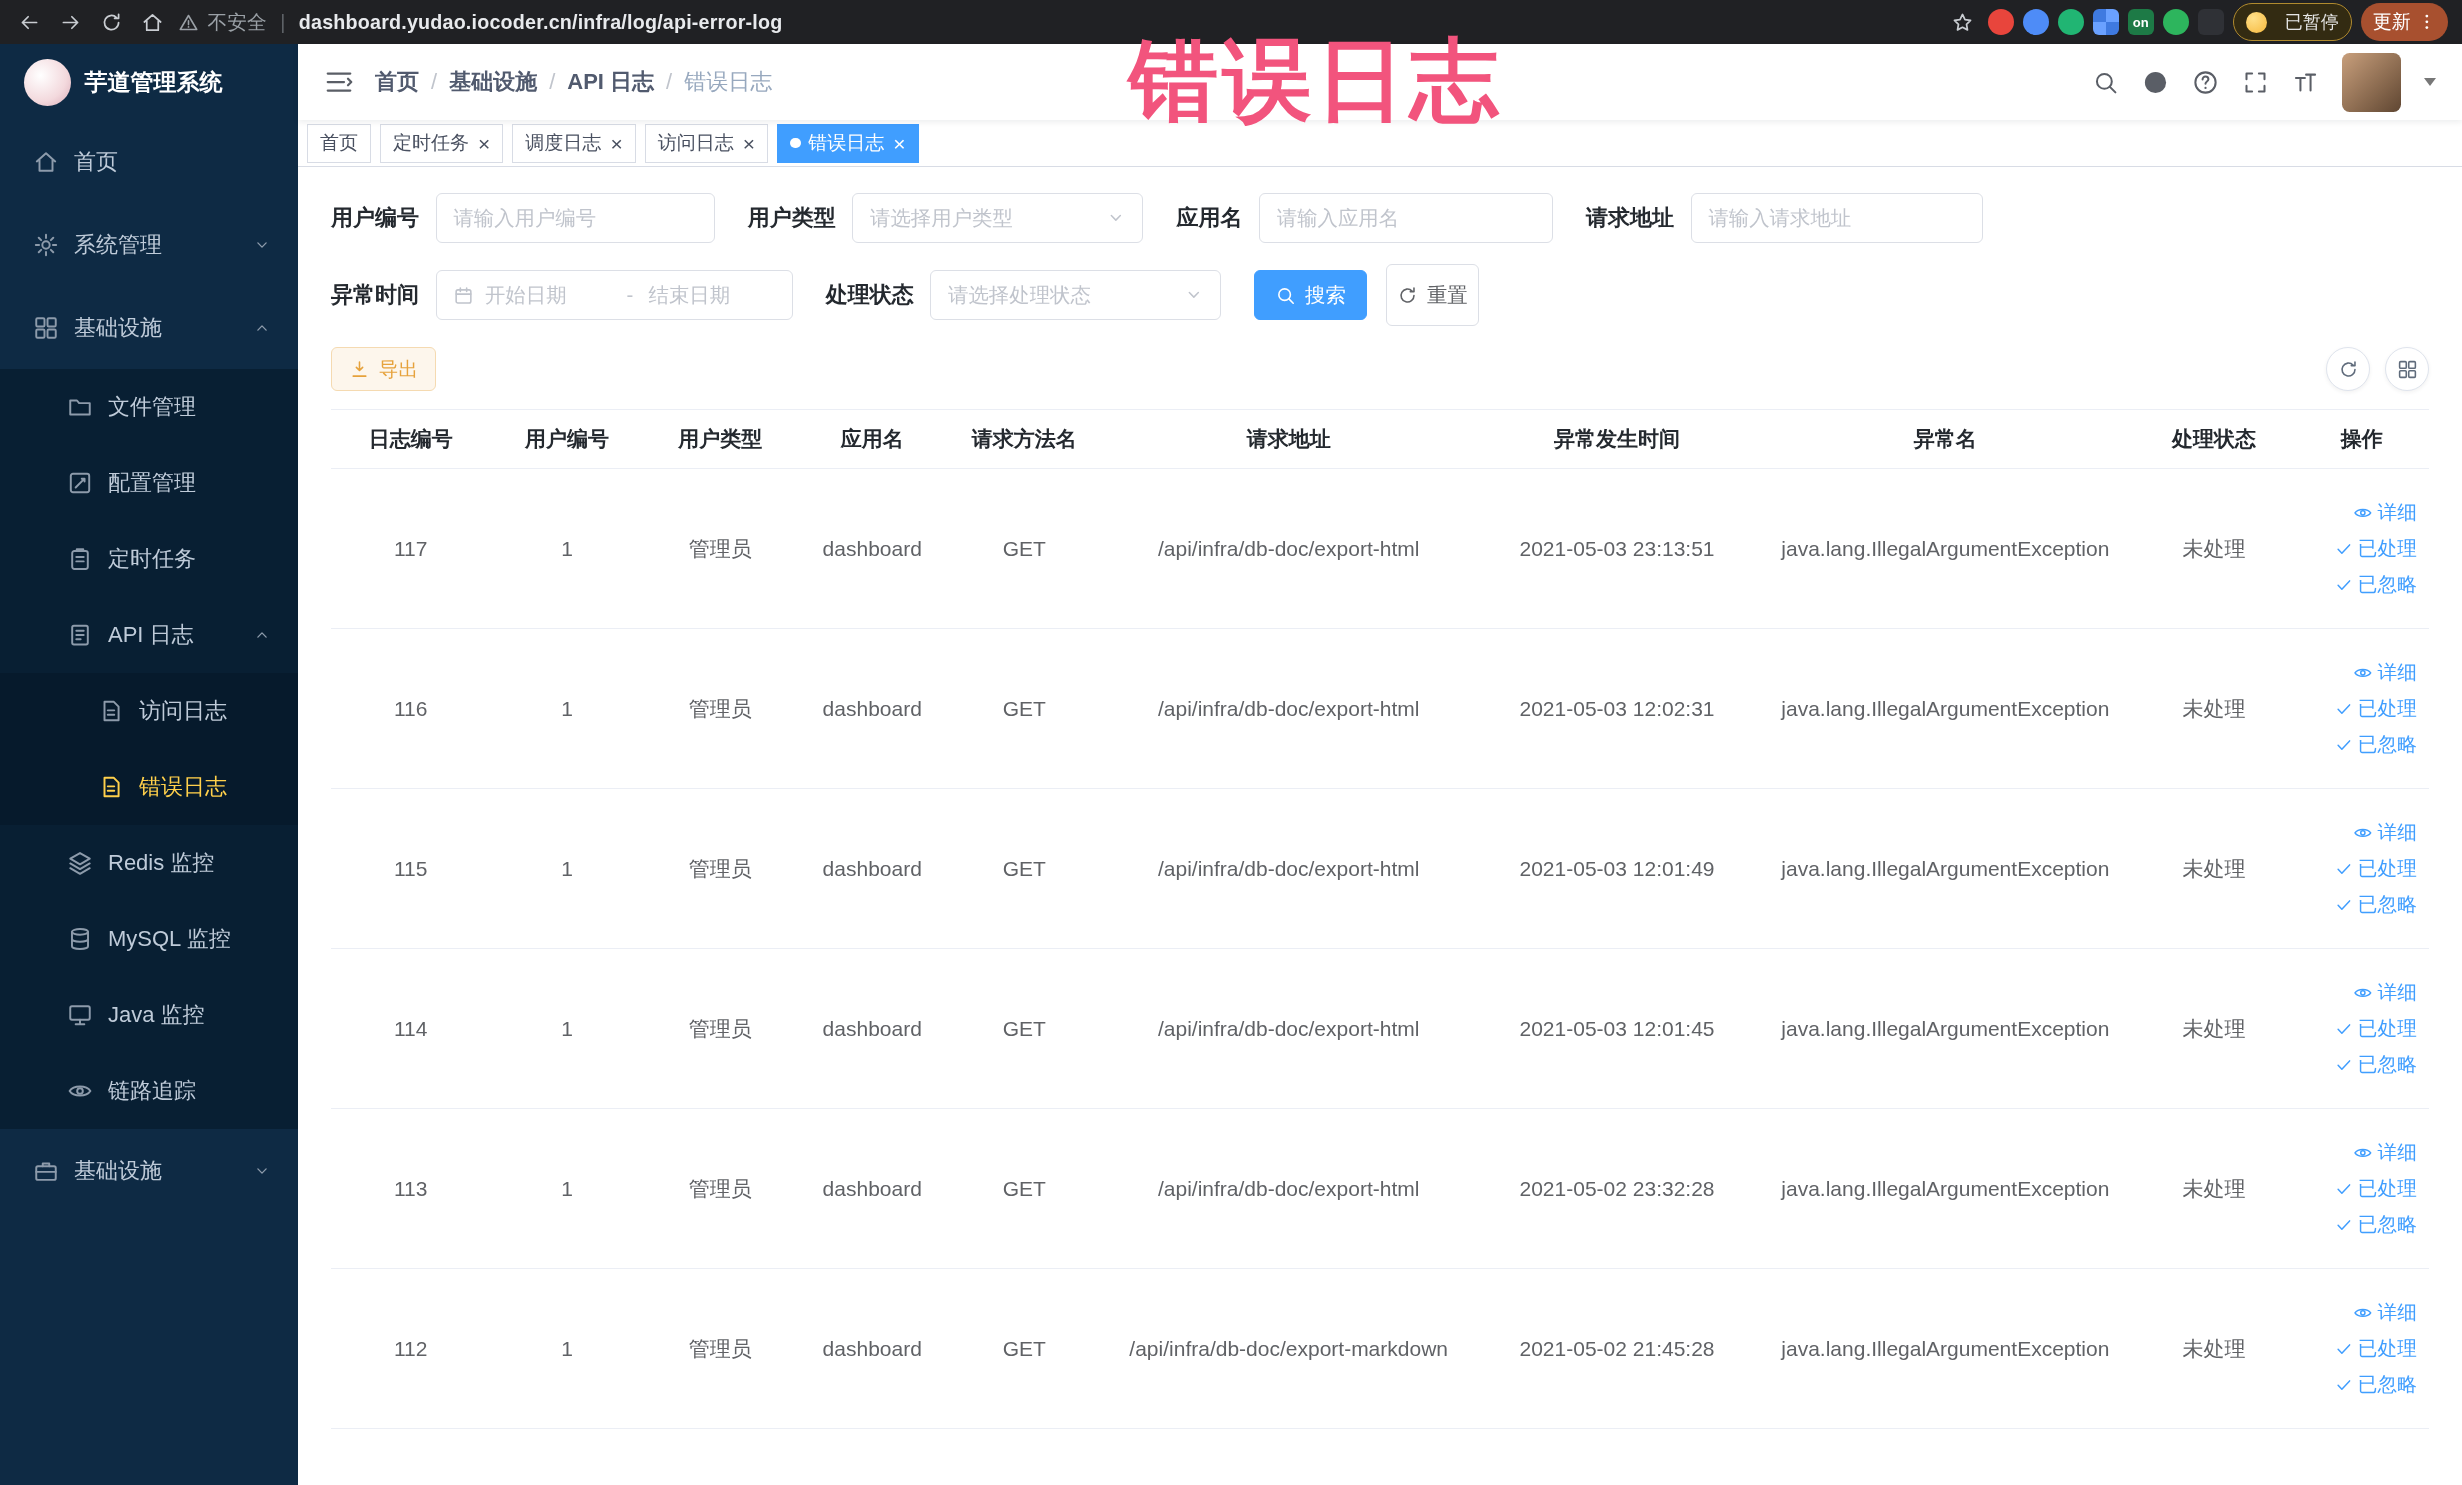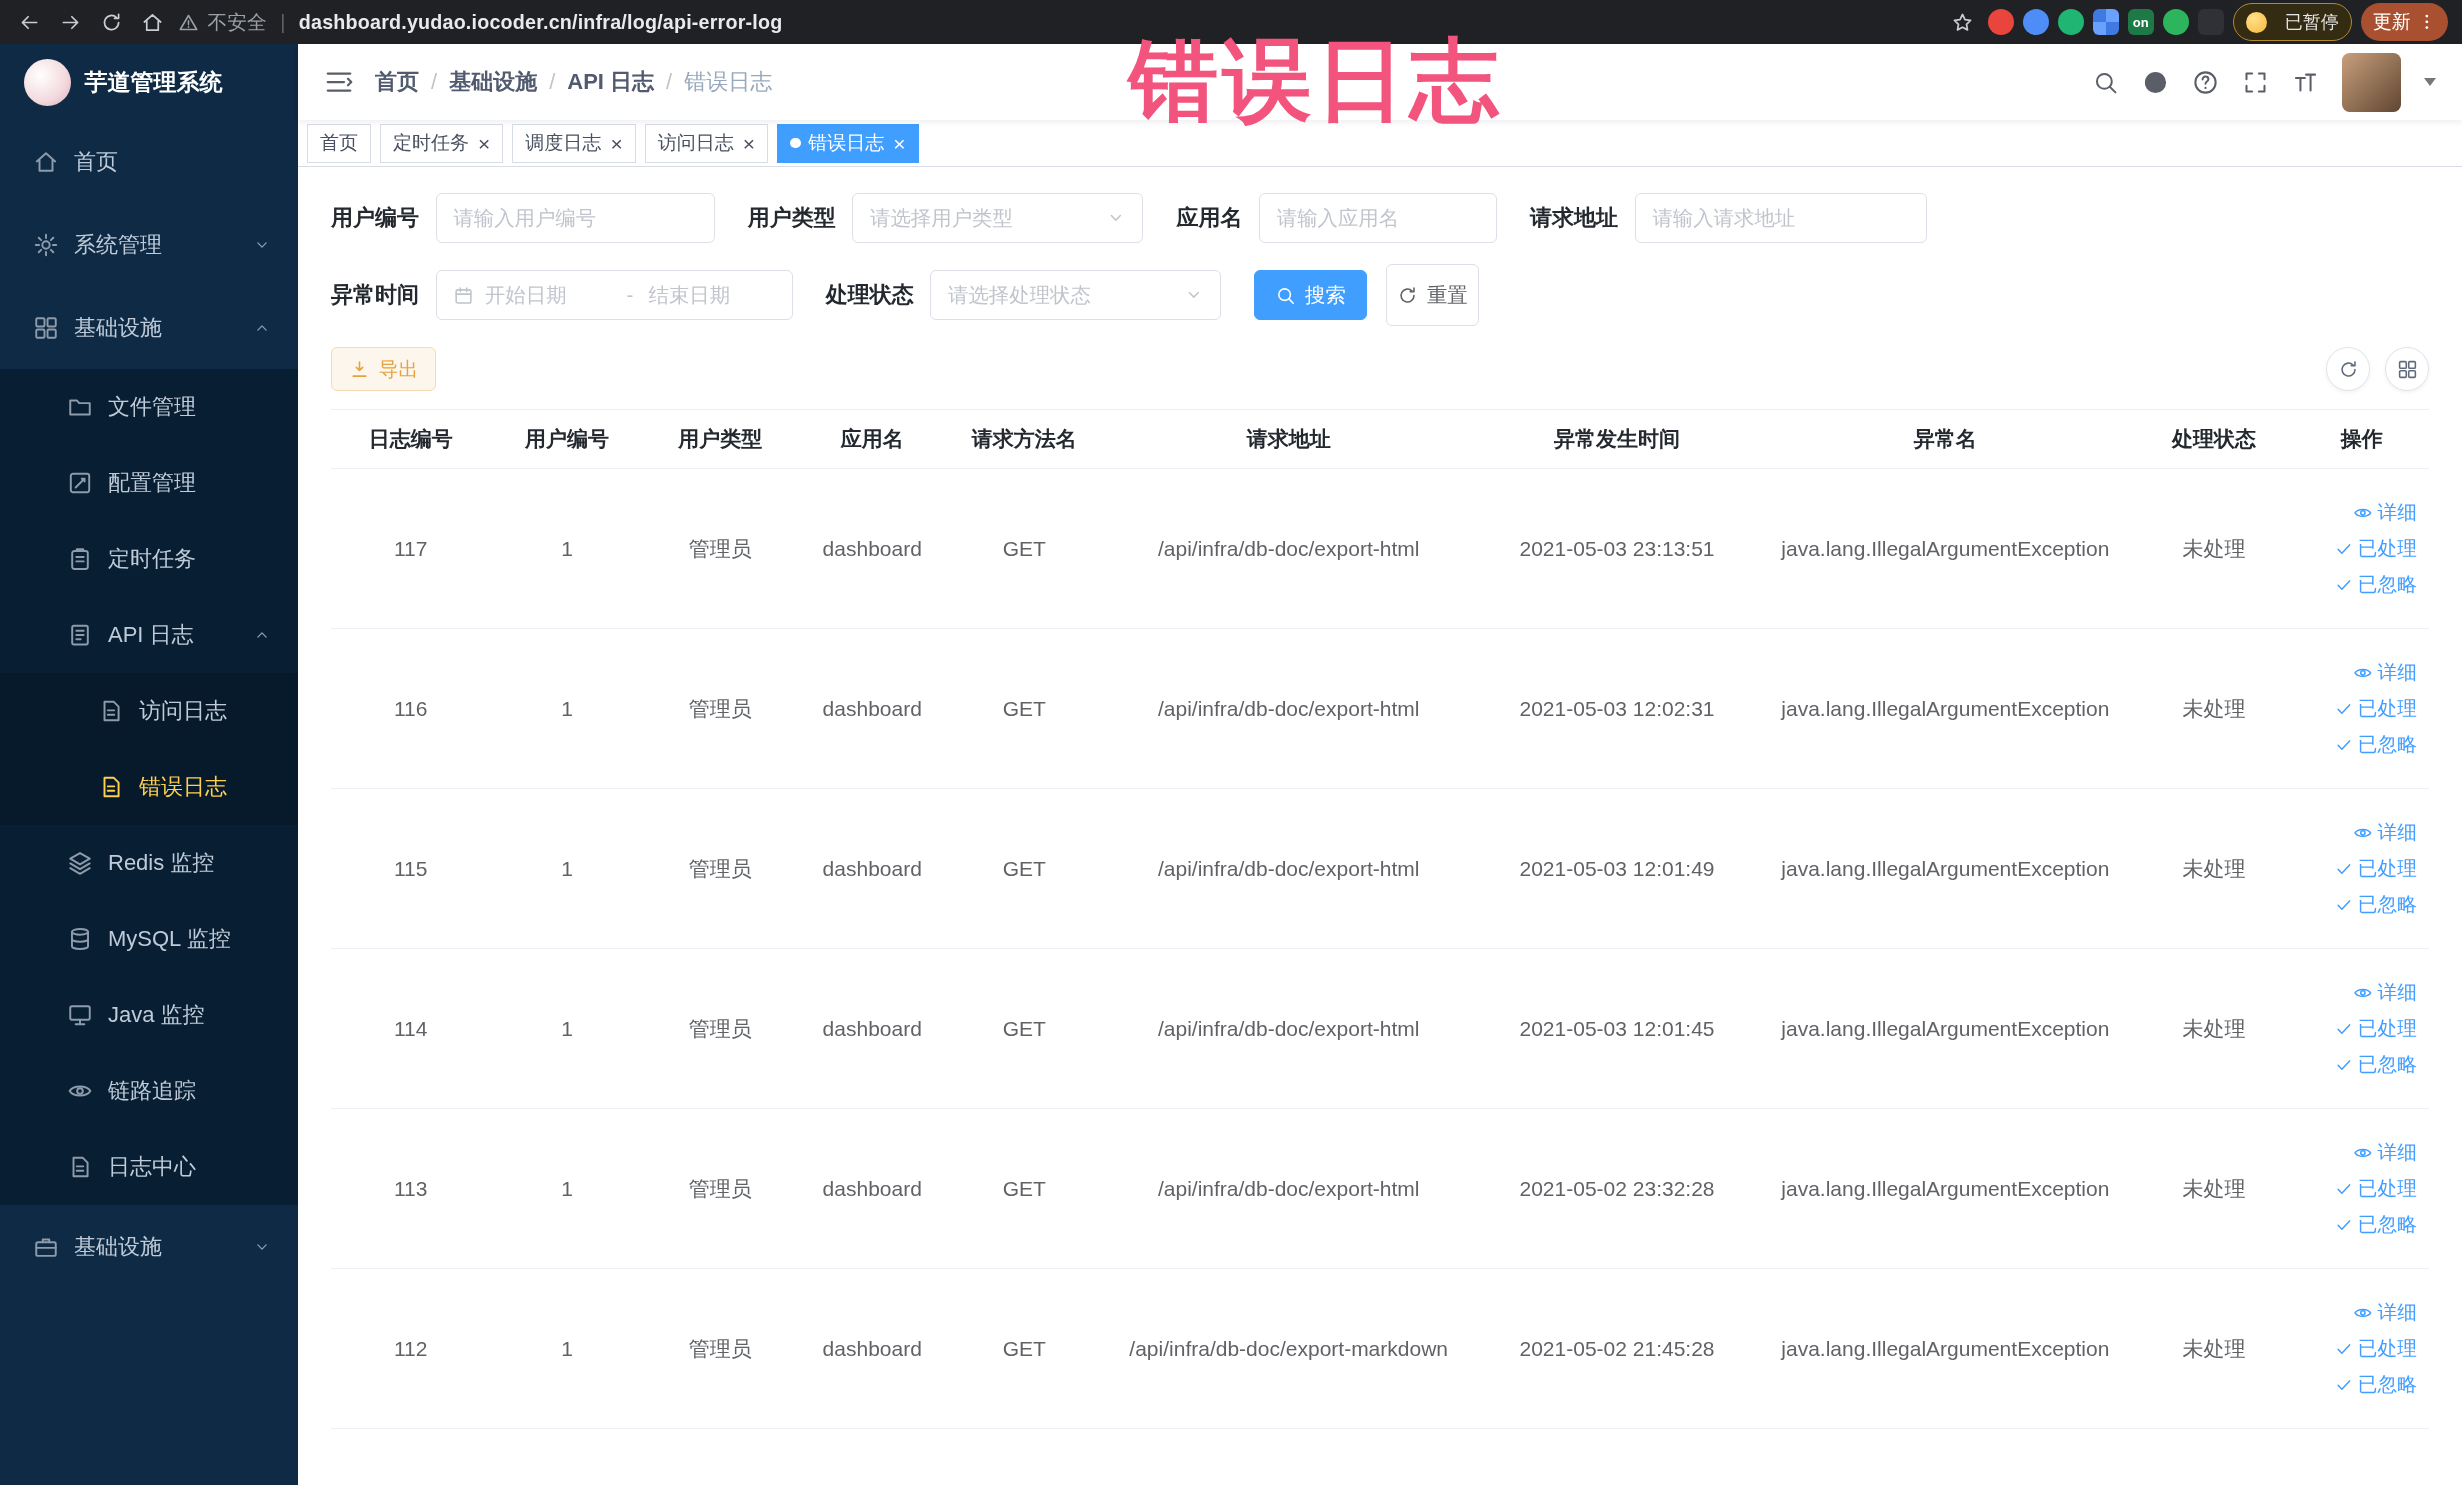--- a/index.html
+++ b/index.html
@@ -65,21 +65,21 @@
 .dot{width:10.6px;height:10.6px;border-radius:50%;background:#fff;flex:none}
 .tab-close{font-size:21px;line-height:1;margin-left:1.5px}
 
 
 .content{flex:1;padding:26px 33px 0;background:#fff}
 .frow{display:flex;align-items:center;gap:33px;margin-bottom:21px}
 .fitem{display:flex;align-items:center;gap:16.7px}
 .flabel{font-size:22px;font-weight:700;color:#24292f;white-space:nowrap}
 .inp{height:50px;border:0.8px solid #dcdfe6;border-radius:6px;background:#fff;display:flex;align-items:center;padding:0 16.7px;font-size:20.4px;color:#606266;font-family:inherit}
 input.inp::placeholder{color:#c0c4cc}
-.w1{width:279px}.w2{width:291px}.w3{width:238px}.w4{width:292px}
+.w1{width:279px}.w2{width:291px}.w3{width:294px}.w4{width:292px}
 .sel{justify-content:space-between;cursor:pointer}
 .ph{color:#c0c4cc;white-space:nowrap}
 .selarrow{width:19.7px;height:19.7px;color:#c0c4cc}
 .daterange{width:357px;gap:10.6px;cursor:pointer}
 .daterange .ph{flex:1}
 .cal{width:21px;height:21px;color:#c0c4cc}
 .rangesep{color:#c0c4cc;padding:0 4.5px}
 .btn{display:inline-flex;align-items:center;gap:9px;border:0.8px solid #dcdfe6;background:#fff;border-radius:6px;font-size:20.4px;color:#606266;cursor:pointer;font-family:inherit}
 .btn .ic{width:21px;height:21px}
 .btn.primary{background:#409eff;border-color:#409eff;color:#fff;height:50px;padding:0 19.7px}
@@ -311,29 +311,20 @@
         </div>
         <div class="mi l2">
           <span class="ic mi-ic">
             <svg viewBox="0 0 24 24">
               <path d="M2.4 12C6 6.4 18 6.4 21.6 12 18 17.6 6 17.6 2.4 12z"></path>
               <circle cx="12" cy="12" r="2.6"></circle>
             </svg>
           </span>
           <span class="mi-label">链路追踪</span>
         </div>
-        <div class="mi l2">
-          <span class="ic mi-ic">
-            <svg viewBox="0 0 24 24">
-              <path d="M6 3.4h8.4L19 8v12.6H6z"></path>
-              <path d="M9 11.4h6M9 15.4h6"></path>
-            </svg>
-          </span>
-          <span class="mi-label">日志中心</span>
-        </div>
         <div class="mi l1">
           <span class="ic mi-ic">
             <svg viewBox="0 0 24 24">
               <rect x="3" y="7.6" width="18" height="12.6" rx="1.6"></rect>
               <path d="M9 7.6V5h6v2.6M3 12.8h18"></path>
             </svg>
           </span>
           <span class="mi-label">基础设施</span>
           <span class="ic chev down">
             <svg viewBox="0 0 24 24">

